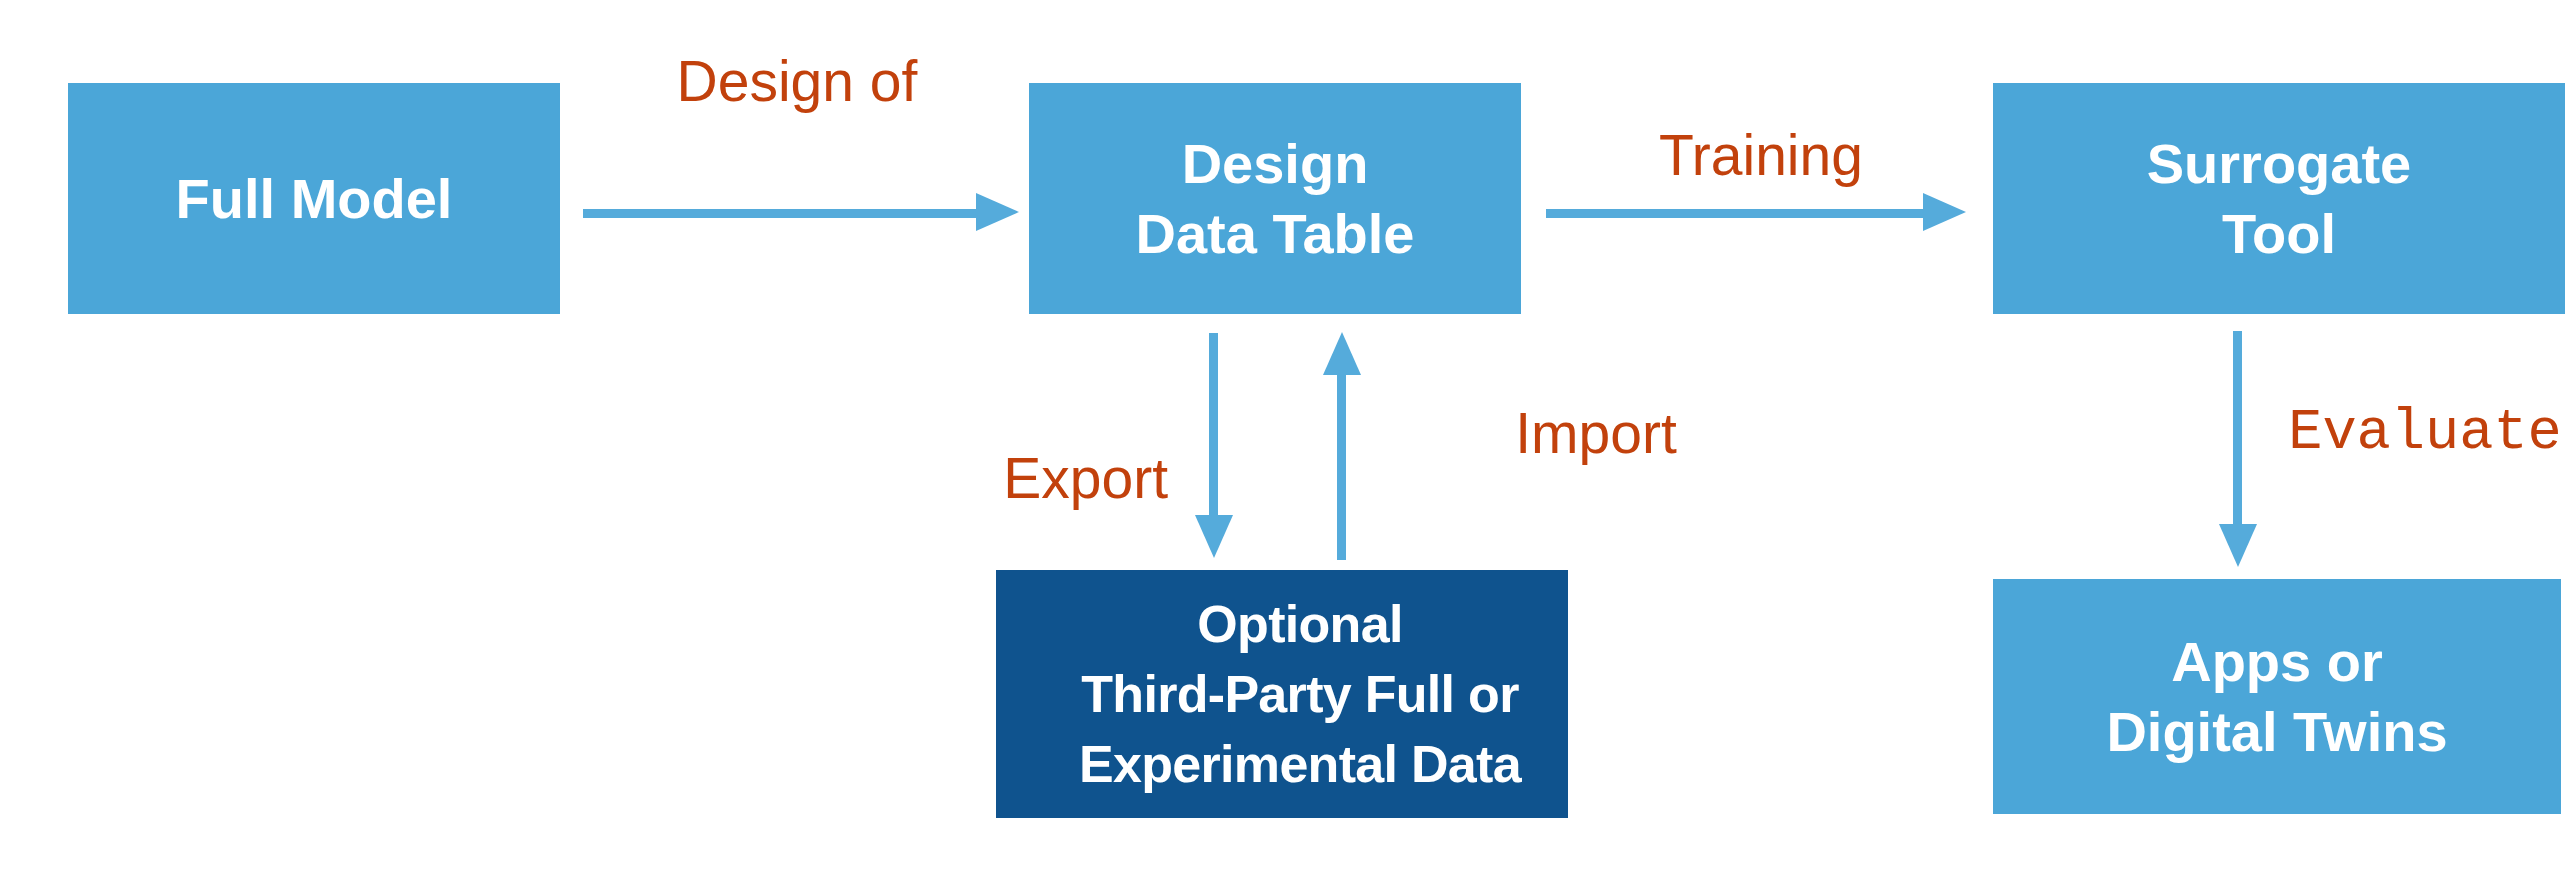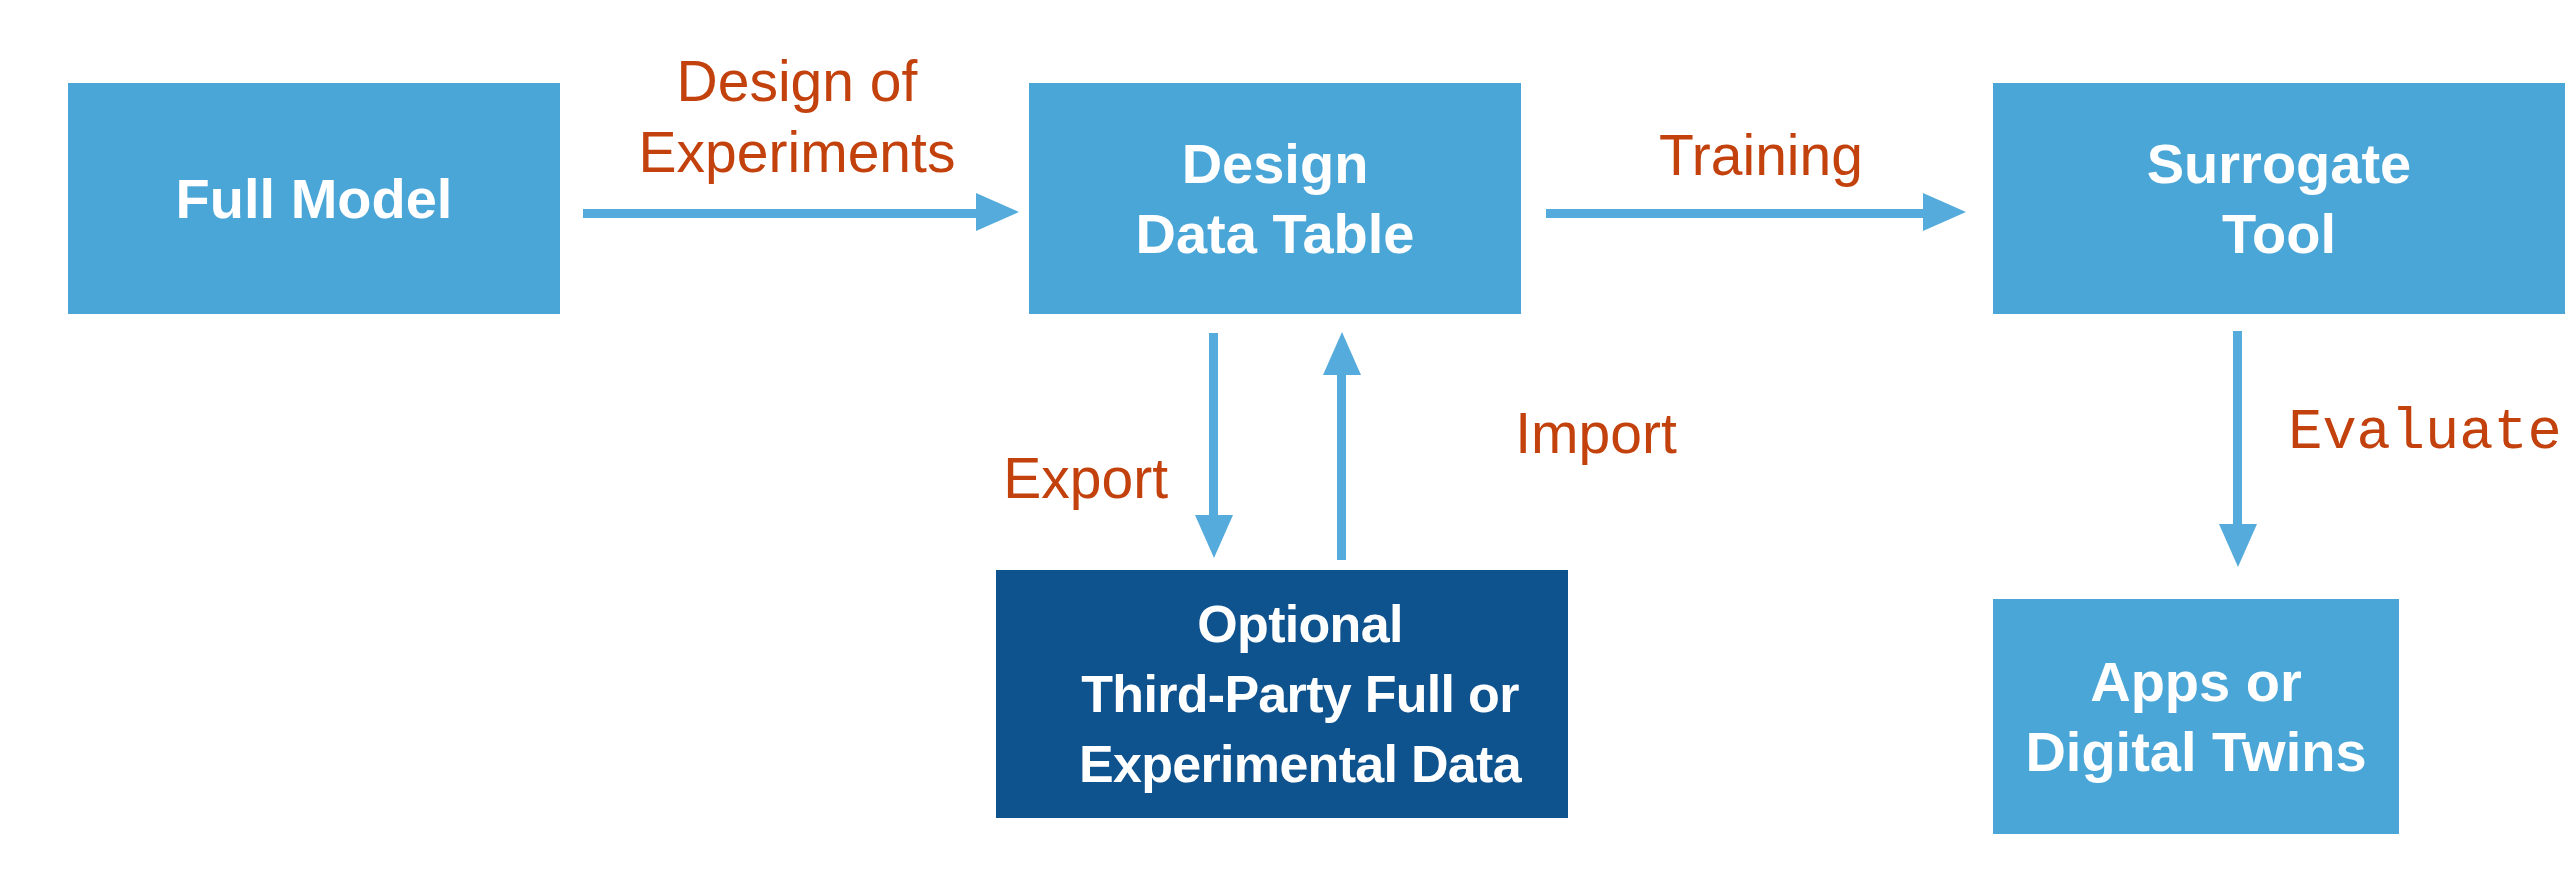--- a/index.html
+++ b/index.html
@@ -75,28 +75,27 @@
     <span class="line">Surrogate</span>
     <span class="line">Tool</span>
   </div>
 
   <div class="box dark" style="left:996px; top:570px; width:536px; height:248px;padding-left:36px;">
     <span class="line">Optional</span>
     <span class="line">Third-Party Full or</span>
     <span class="line">Experimental Data</span>
   </div>
 
-  <div class="box light" style="left:1993px; top:579px; width:406px; height:235px;margin-top:20px;">
+  <div class="box light" style="left:1993px; top:579px; width:568px; height:235px;">
     <span class="line">Apps or</span>
     <span class="line">Digital Twins</span>
   </div>
 
   <div class="edge-label ta-center" style="left:552px; top:46px; width:490px;">
     <span class="line">Design of</span>
-    <span class="line">Experiments</span>
   </div>
   <div class="hline" style="left:583px; top:209px; width:394px;"></div>
   <div class="head right" style="left:976px; top:193px;"></div>
 
   <div class="edge-label ta-center" style="left:1551px; top:120px; width:420px;">
     <span class="line">Training</span>
   </div>
   <div class="hline" style="left:1546px; top:209px; width:378px;"></div>
   <div class="head right" style="left:1923px; top:193px;"></div>
 

